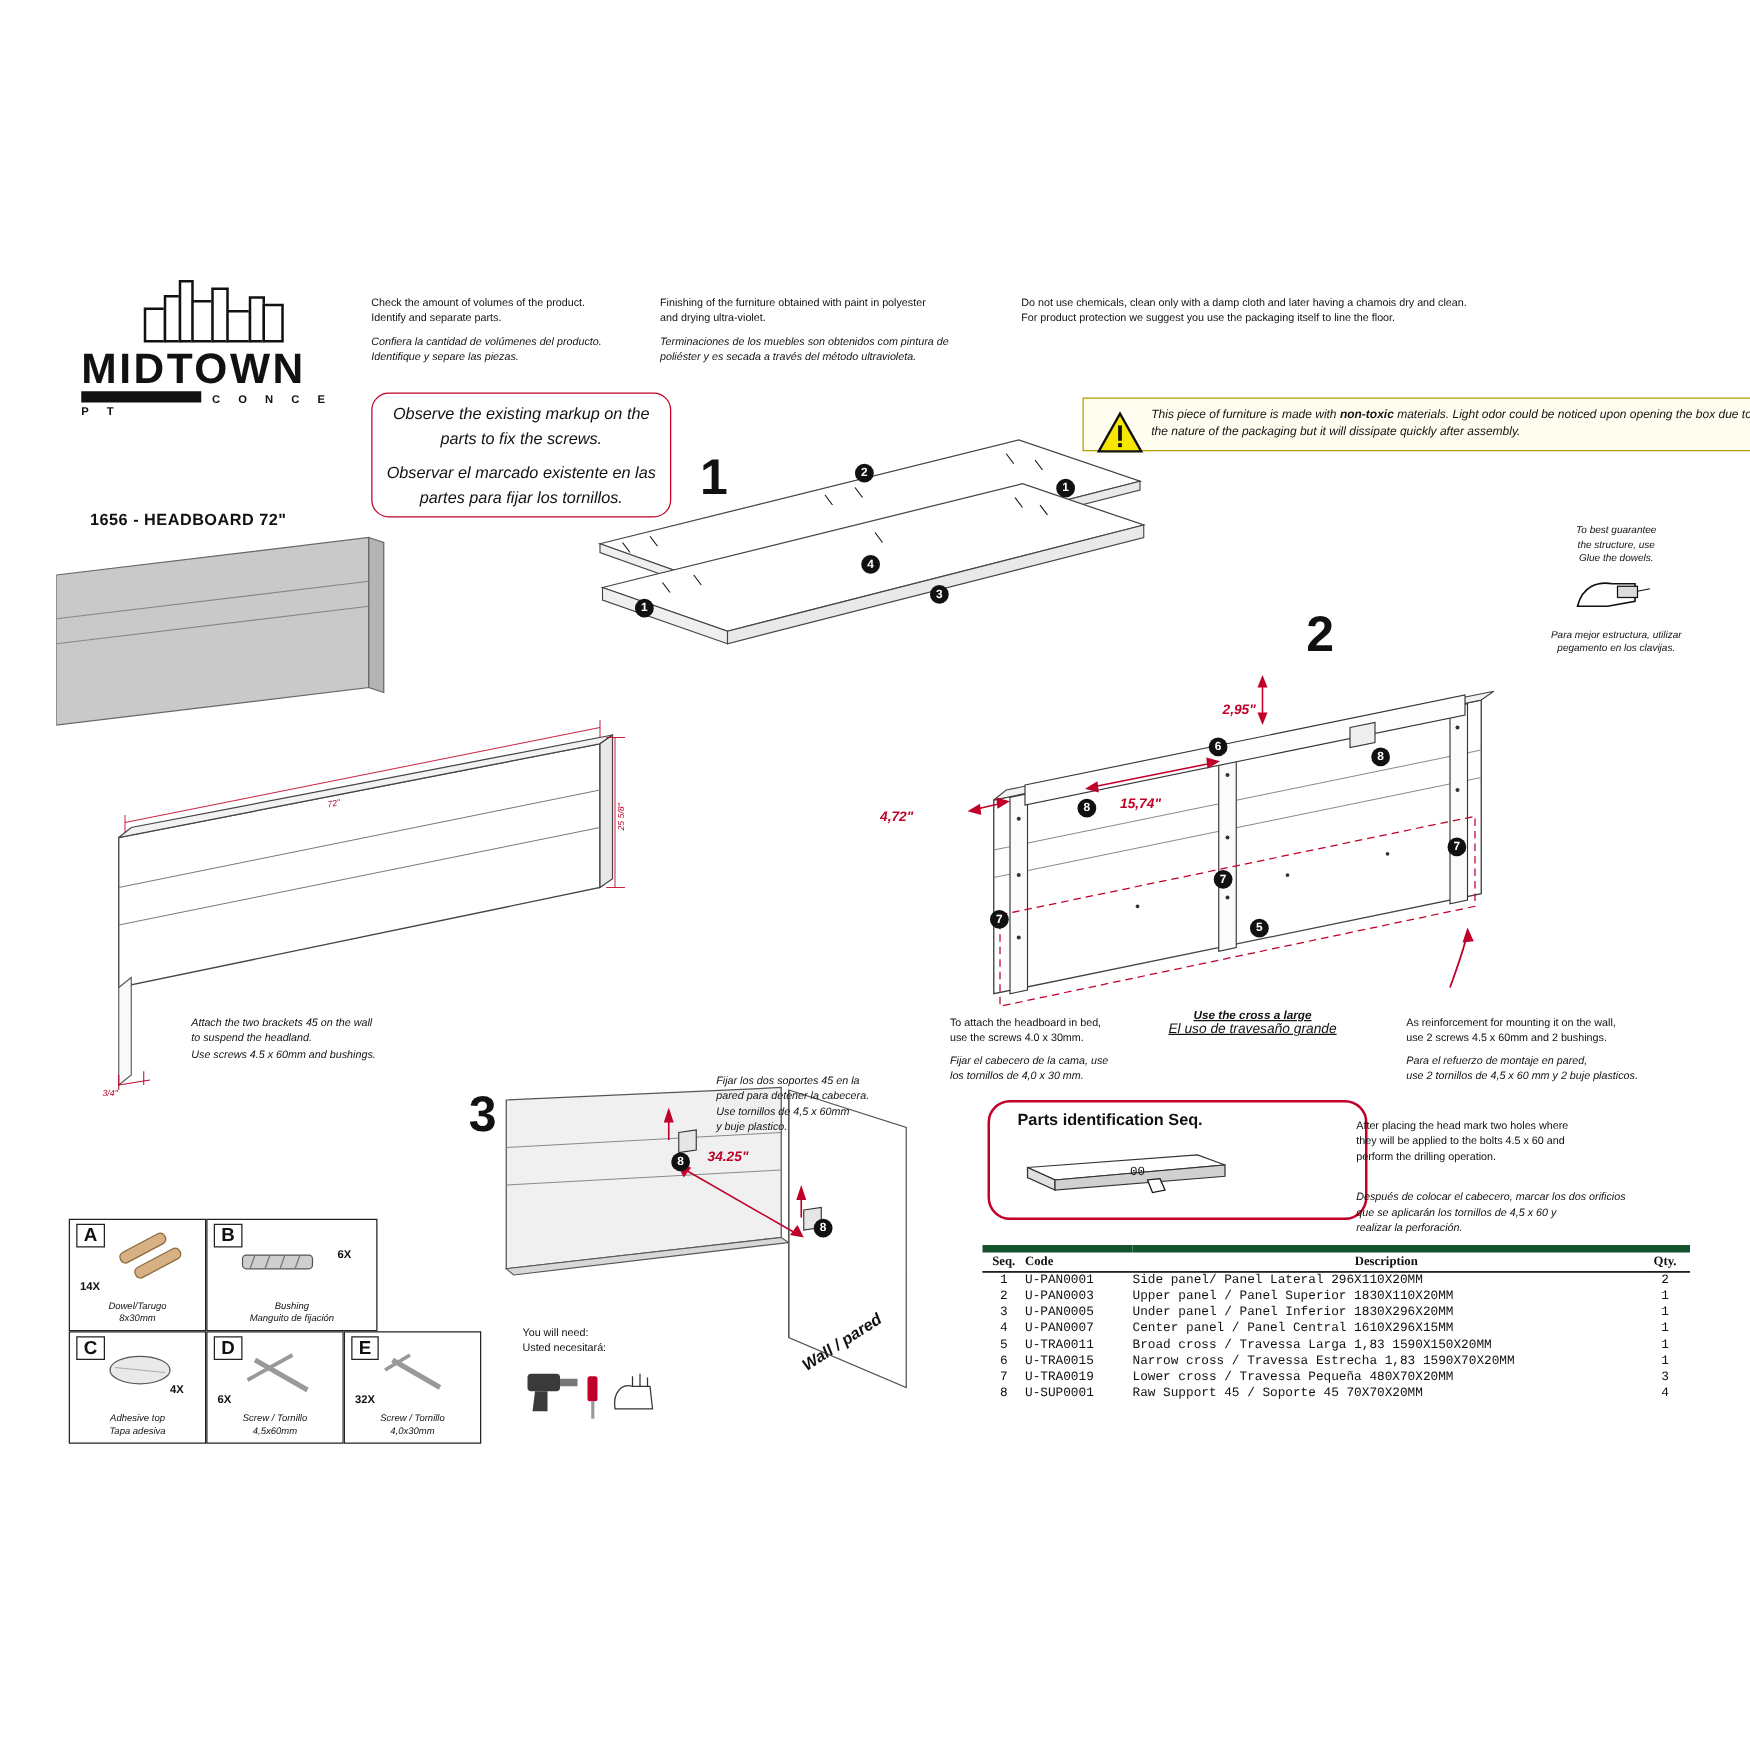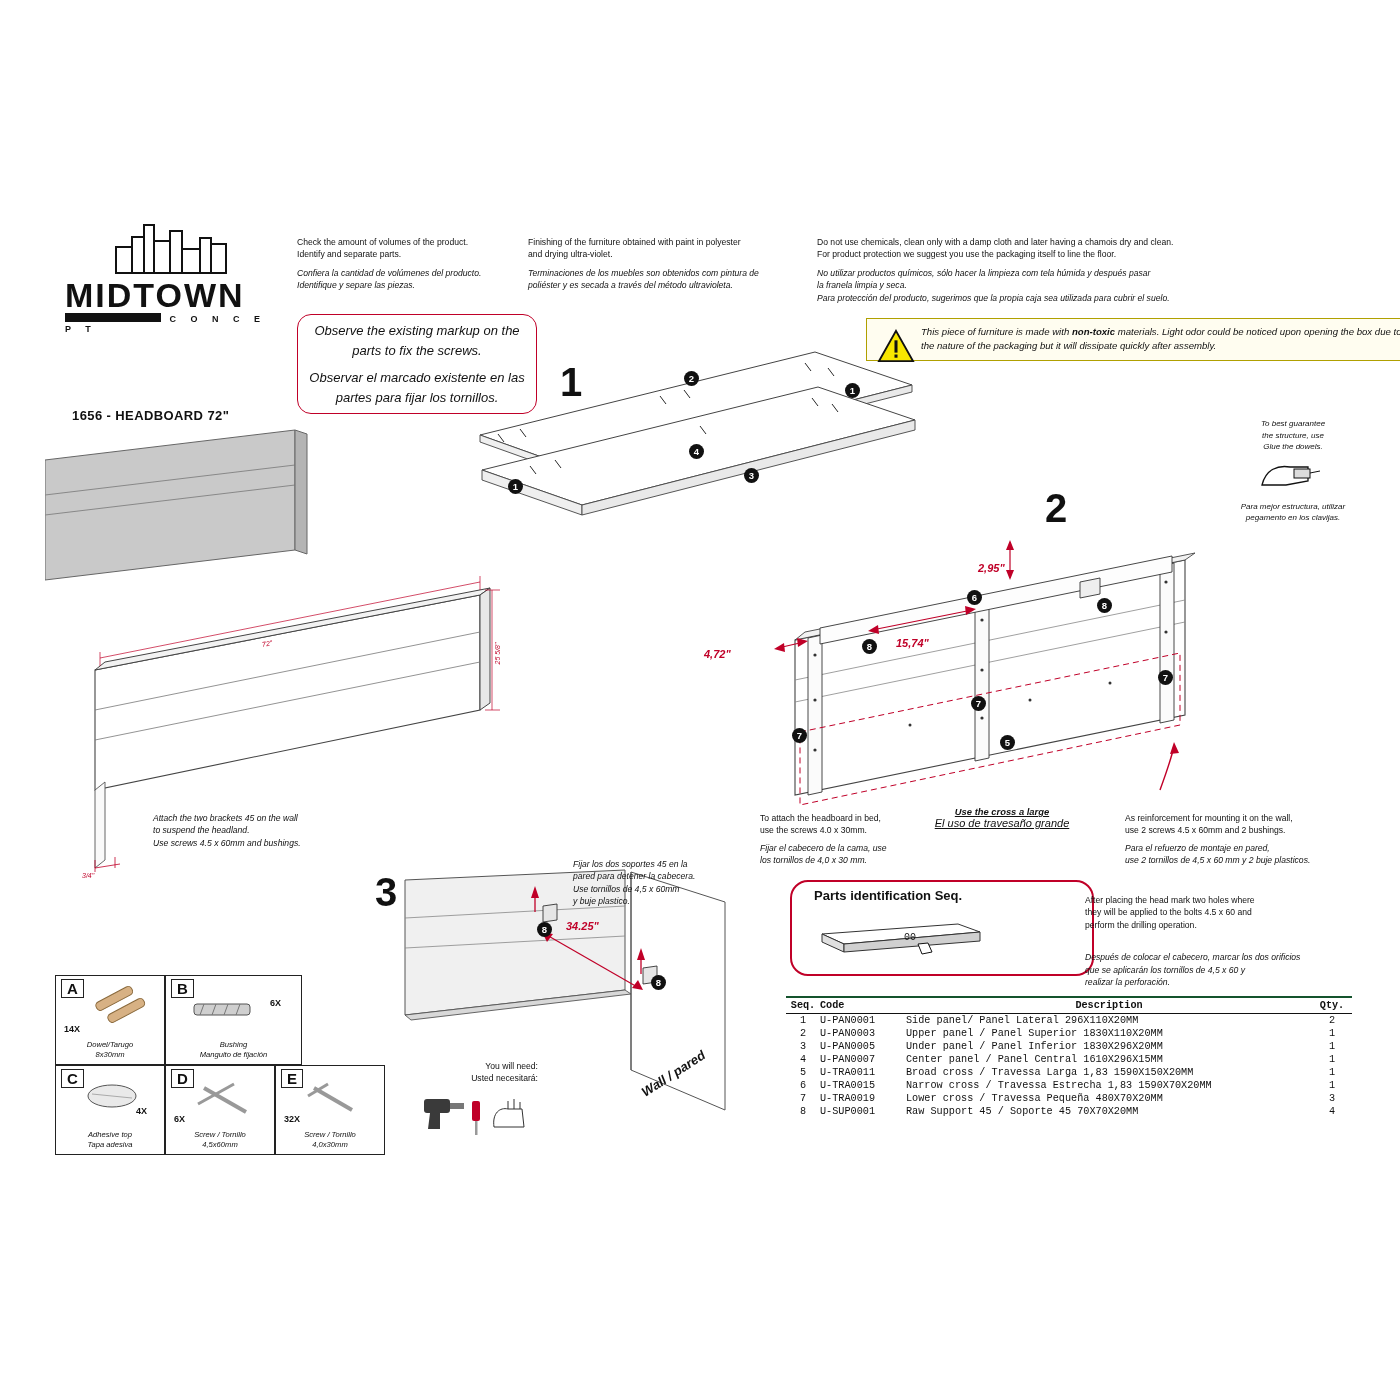--- a/index.html
+++ b/index.html
@@ -45,21 +45,21 @@
   
   .legend{left:55px;top:975px;width:325px;}
   .cell{position:absolute;border:1px solid #222;background:#fff;}
   .cell .lt{position:absolute;left:5px;top:3px;font-size:15px;font-weight:bold;border:1px solid #222;padding:0 5px;}
   .cell .qty{position:absolute;font-size:9px;font-weight:bold;}
   .cell .cap{position:absolute;bottom:4px;left:0;width:100%;text-align:center;font-size:7.6px;line-height:1.3;font-style:italic;}
 
   
   .ptab{left:786px;top:996px;width:566px;font-family:"Liberation Mono",monospace;font-size:10.2px;}
   .ptab table{border-collapse:collapse;width:100%;}
-  .ptab th{font-weight:bold;border-bottom:1px solid #111;border-top:2px solid #14532d;padding:2px 0;}
+  .ptab th{font-weight:bold;border-bottom:1px solid #111;border-top:6px solid #14532d;padding:2px 0;font-family:Liberation Serif, serif;}
   .ptab td{padding:1px 0;white-space:pre;}
   .c-seq{width:34px;text-align:center;}
   .c-code{width:86px;text-align:left;margin-top:39px;}
   .c-desc{text-align:left;}
   .c-qty{width:40px;text-align:center;}
 
   
   .sm{font-size:8.6px;line-height:1.45;}
   .sm .es{font-style:italic;}
   .u{ text-decoration:underline;text-align:center;}
@@ -98,23 +98,20 @@
   <div class="abs note" style="left:528px;top:236px;width:270px;">
     <div class="en" style="white-space:pre-line">Finishing of the furniture obtained with paint in polyester
 and drying ultra-violet.</div>
     <div class="es" style="white-space:pre-line;margin-top:6px">Terminaciones de los muebles  son obtenidos com pintura de
 poliéster y  es secada a través del método ultravioleta.</div>
   </div>
 
   <div class="abs note" style="left:817px;top:236px;width:420px;">
     <div class="en" style="white-space:pre-line">Do not use chemicals, clean only with a damp cloth and later having a chamois dry and clean.
 For product protection we suggest you use the packaging itself to line the floor.</div>
-    <div class="es" style="white-space:pre-line;margin-top:6px">No utilizar productos químicos, sólo hacer la limpieza com tela húmida y después pasar
-la franela limpia y seca.
-Para protección del producto, sugerimos que la propia caja sea utilizada para cubrir el suelo.</div>
   </div>
 
   <div class="abs obsbox">
     <div>Observe the existing markup on the parts to fix the screws.</div>
     <div style="margin-top:8px">Observar el marcado existente en las partes para fijar los tornillos.</div>
   </div>
 
   <div class="abs nontoxic">
     <div class="warn">
       <svg viewBox="0 0 40 36">
@@ -397,21 +394,21 @@
         <line x1="2" y1="16" x2="22" y2="4" stroke="#999" stroke-width="3"></line>
       </svg>
       <div class="qty" style="left:8px;top:48px;">32X</div>
       <div class="cap">
         <span>Screw / Tornillo</span><br>
         <span>4,0x30mm</span>
       </div>
     </div>
   </div>
 
-  <div class="abs" style="left:418px;top:1060px;width:120px;text-align:right;">
+  <div class="abs" style="left:418px;top:1060px;width:120px;text-align:left;">
     <div class="sm">You will need:</div>
     <div class="sm es">Usted necesitará:</div>
     <svg width="118" height="62" style="margin-top:2px">
       <g>
         <rect x="4" y="12" width="26" height="14" rx="3" fill="#3a3a3a"></rect>
         <rect x="30" y="16" width="14" height="6" fill="#777"></rect>
         <path d="M10,26 L8,42 L20,42 L20,26 Z" fill="#3a3a3a"></path>
       </g>
       <g>
         <rect x="52" y="14" width="8" height="20" rx="2" fill="#c00028"></rect>

